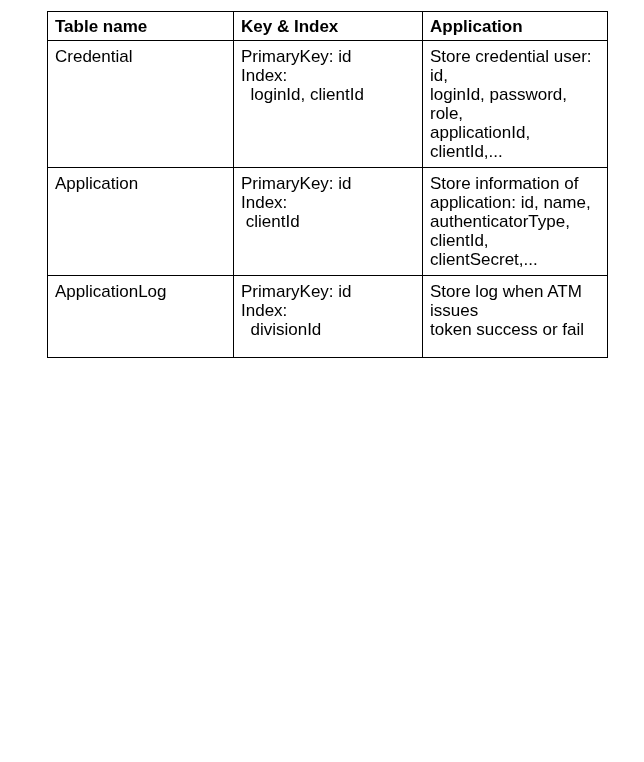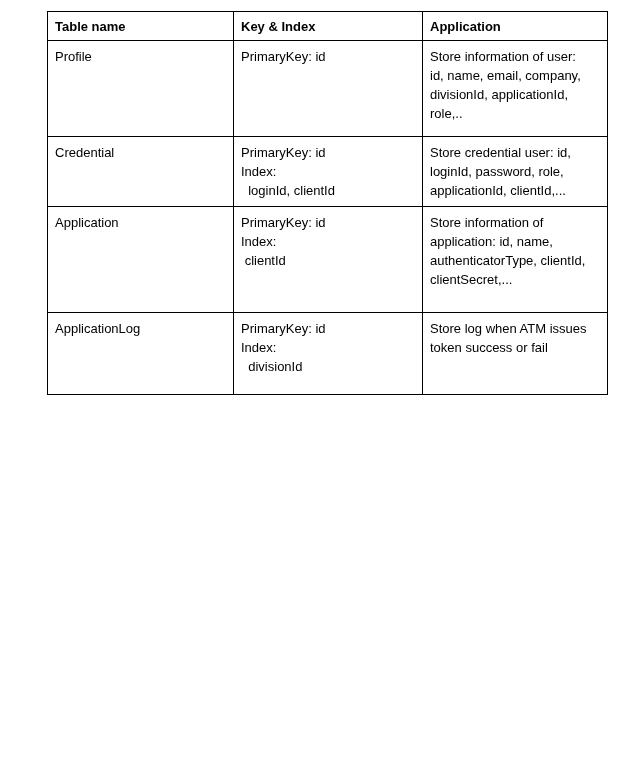--- a/index.html
+++ b/index.html
@@ -28,21 +28,21 @@
     color: #000000;
   }
   table.schema col.c1 { width: 186px; }
   table.schema col.c2 { width: 189px; }
   table.schema col.c3 { width: 185px; }
   table.schema th, table.schema td {
     border: 1px solid #000000;
     vertical-align: top;
     text-align: left;
     padding: 6px 8px 6px 7px;
-    font-size: 13px;
+    font-size: 17px;
     line-height: 19px;
     white-space: pre-wrap;
     word-wrap: break-word;
     overflow: hidden;
   }
   table.schema th {
     font-weight: bold;
     padding-top: 5px;
     padding-bottom: 4px;
   }
@@ -64,28 +64,20 @@
       <col class="c1">
         <col class="c2">
         <col class="c3">
     </colgroup>
     <tbody>
         <tr class="hdr">
       <th>Table name</th>
       <th>Key &amp; Index</th>
       <th>Application</th>
     </tr>
-    <tr class="r2">
-      <td>Profile</td>
-      <td>PrimaryKey: id</td>
-      <td>Store information of user:
-id, name, email, company,
-divisionId, applicationId,
-role,..</td>
-    </tr>
     <tr class="r3">
       <td>Credential</td>
       <td>PrimaryKey: id
 Index:
   loginId, clientId</td>
       <td>Store credential user: id,
 loginId, password, role,
 applicationId, clientId,...</td>
     </tr>
     <tr class="r4">

